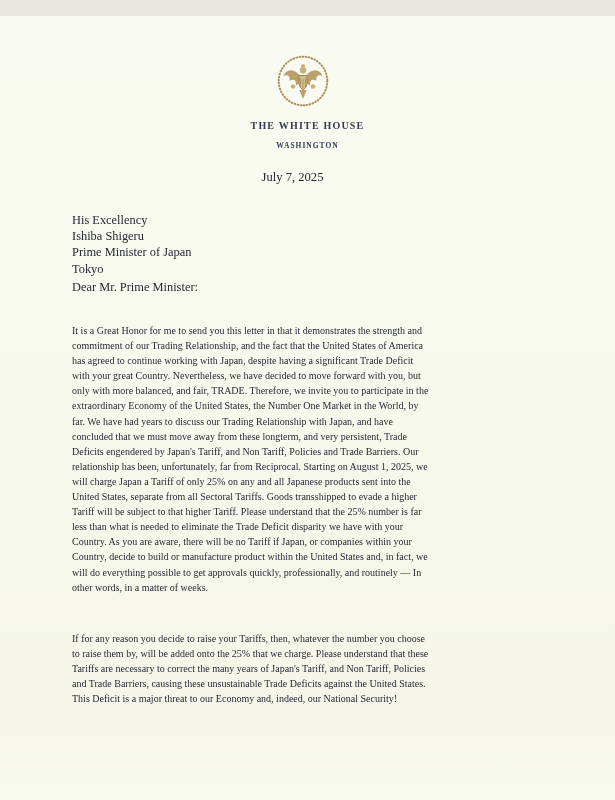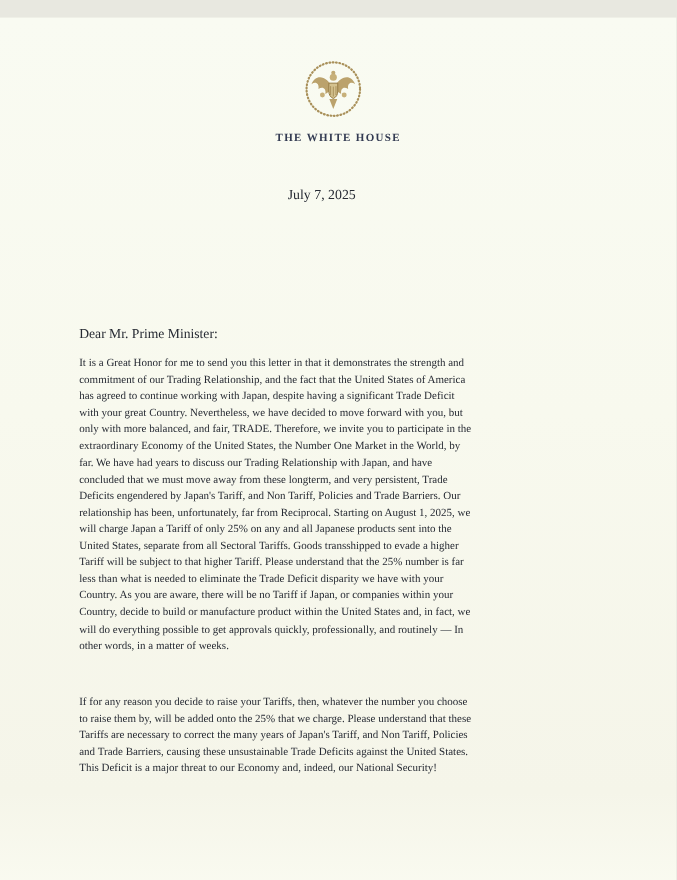--- a/index.html
+++ b/index.html
@@ -59,21 +59,21 @@
   .recipient {
     position: absolute;
     top: 196px;
     left: 72px;
     font-size: 12.4px;
     line-height: 16.2px;
     white-space: pre-line;
   }
   .salutation {
     position: absolute;
-    top: 280px;
+    top: 264px;
     left: 72px;
     font-size: 12.4px;
   }
   .para {
     position: absolute;
     left: 72px;
     width: 540px;
     font-size: 10px;
     line-height: 15.1px;
     white-space: pre;
@@ -95,22 +95,27 @@
       <circle cx="30" cy="18" r="3.6" fill="#c9b075"></circle>
       <path d="M25.5,24 h9 v8 q0,5.5 -4.5,7.5 q-4.5,-2 -4.5,-7.5 Z" fill="#d6c28b" stroke="#96793f" stroke-width="1"></path>
       <path d="M27.3,27 v9 M30,27.5 v10 M32.7,27 v9" stroke="#96793f" stroke-width="0.7" fill="none"></path>
       <path d="M26,40 L30,50 L34,40 Z" fill="#bda267"></path>
       <circle cx="19" cy="36" r="2.5" fill="#c9b075"></circle>
       <circle cx="41" cy="36" r="2.5" fill="#c9b075"></circle>
     </svg>
   </div>
 
   <div class="org">THE WHITE HOUSE</div>
+  <div class="loc">WASHINGTON</div>
   <div class="date">July 7, 2025</div>
 
+  <div class="recipient">His Excellency
+Ishiba Shigeru
+Prime Minister of Japan
+Tokyo</div>
   <div class="salutation">Dear Mr. Prime Minister:</div>
 
   <div class="para para-1">It is a Great Honor for me to send you this letter in that it demonstrates the strength and
 commitment of our Trading Relationship, and the fact that the United States of America
 has agreed to continue working with Japan, despite having a significant Trade Deficit
 with your great Country. Nevertheless, we have decided to move forward with you, but
 only with more balanced, and fair, TRADE. Therefore, we invite you to participate in the
 extraordinary Economy of the United States, the Number One Market in the World, by
 far. We have had years to discuss our Trading Relationship with Japan, and have
 concluded that we must move away from these longterm, and very persistent, Trade

